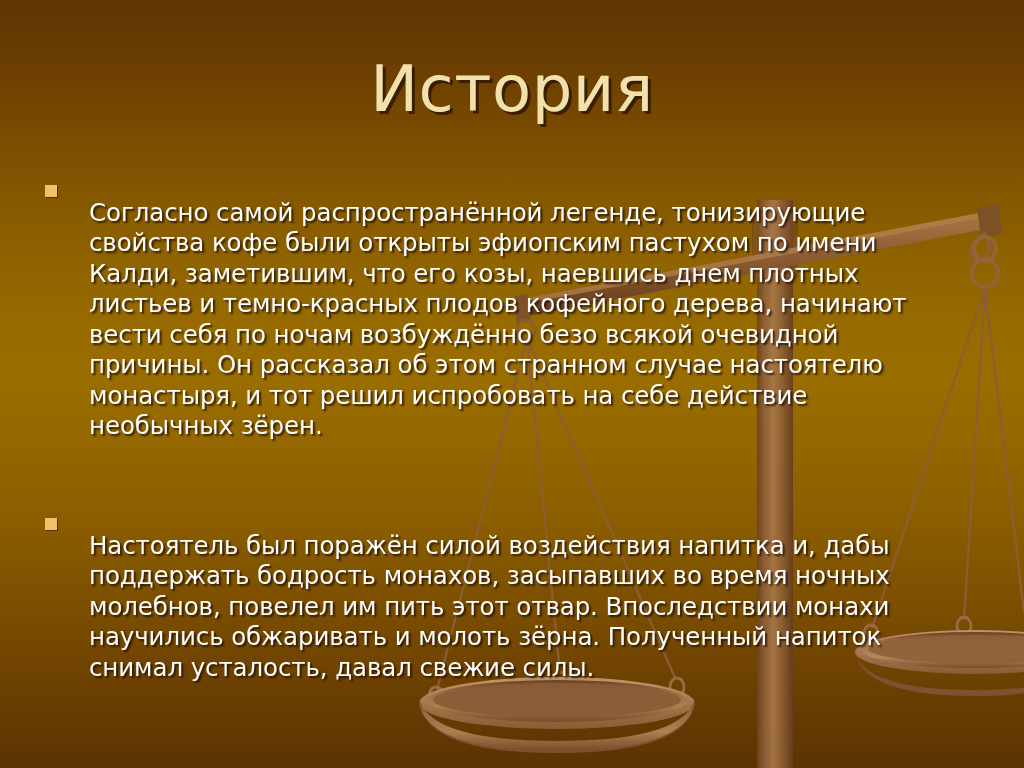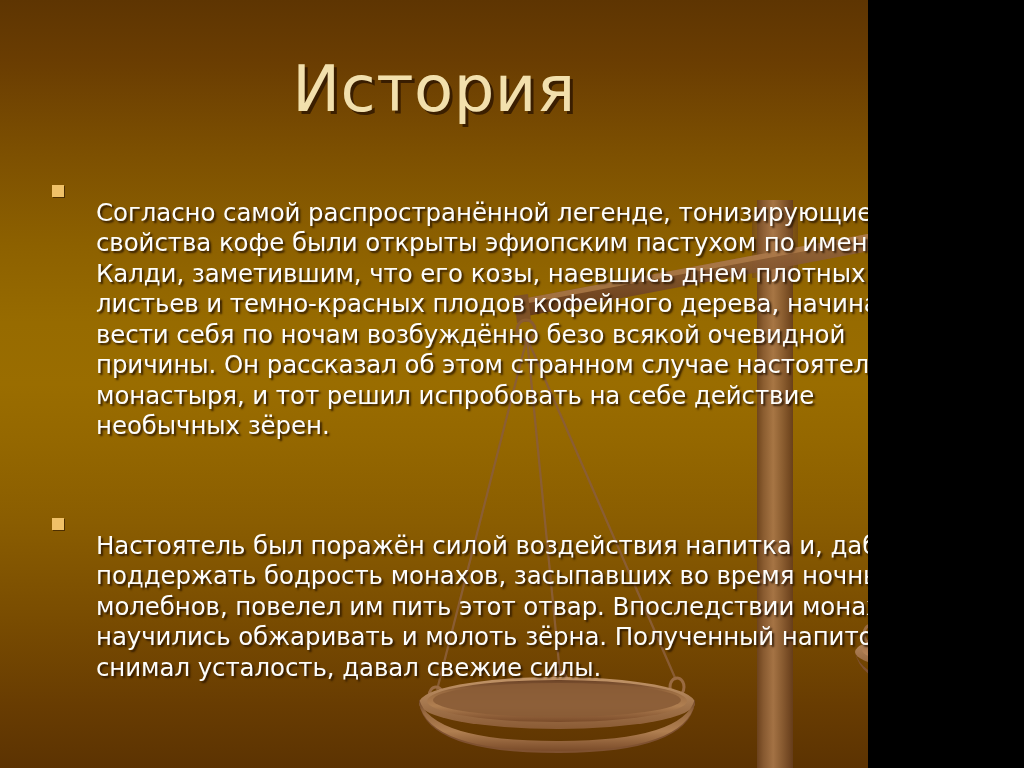--- a/index.html
+++ b/index.html
@@ -6,21 +6,21 @@
     margin: 0;
     padding: 0;
     background: #000;
   }
   body {
     font-family: "DejaVu Sans", sans-serif;
   }
 
   #slide {
     position: relative;
-    width: 868px;
+    width: 1024px;
     height: 768px;
     overflow: hidden;
     
     background:
       linear-gradient(to bottom,
         #5e3502 0%,
         #6a3d02 8%,
         #7d5001 20%,
         #8d6100 32%,
         #976b00 42%,
@@ -52,21 +52,21 @@
     color: #f2e0ad;
     letter-spacing: 0.5px;
     text-shadow: 3px 3px 0 rgba(40, 18, 0, 0.75);
     margin: 0;
     z-index: 5;
   }
 
   
   #body-content {
     position: absolute;
-    left: 52px;
+    left: 45px;
     top: 173px;
     width: 900px;
     z-index: 6;
   }
 
   .bullet-row {
     display: flex;
     align-items: flex-start;
     margin-bottom: 40px;
   }

